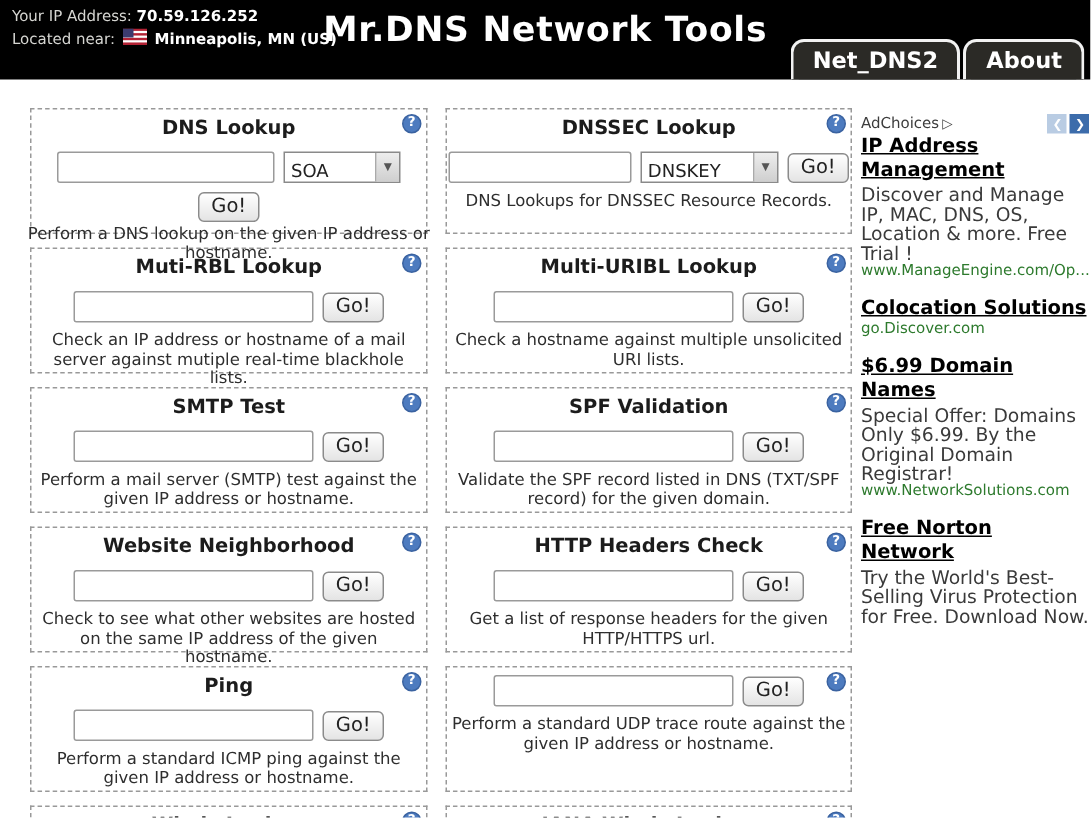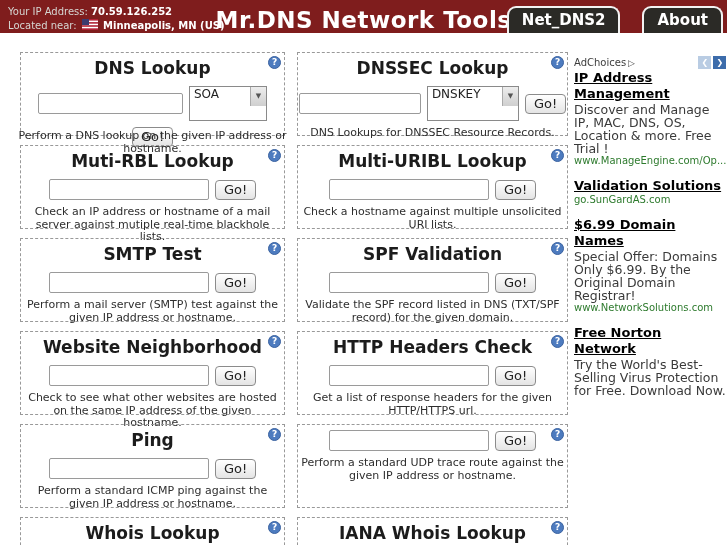--- a/index.html
+++ b/index.html
@@ -1,49 +1,49 @@
 <!DOCTYPE html>
 <html><head>
 <meta charset="utf-8">
 <style>
   * { margin:0; padding:0; box-sizing:border-box; }
   html,body { width:727px; height:545px; overflow:hidden; background:#fff;
     font-family:"DejaVu Sans","Liberation Sans",sans-serif; }
 
   
-  .header { position:relative; height:33px; background:#7f1d1d; color:#fff; }
+  .header { position:relative; height:53px; background:#000000; color:#fff; }
   .hdr-info { position:absolute; top:5px; left:8px; font-size:10px; line-height:14px; color:#d6d6d2; }
   .hdr-info b { color:#fff; font-weight:bold; }
   .flag { display:inline-block; vertical-align:-1px; margin:0 2px; }
   .site-title { position:absolute; top:7px; left:0; width:100%; text-align:center;
     font-size:23px; font-weight:bold; letter-spacing:0.5px; color:#fff; }
-  .tabs { position:absolute; right:4px; bottom:0; display:flex; gap:22px; }
+  .tabs { position:absolute; right:4px; bottom:0; display:flex; gap:2px; }
   .tab { background:#2b2a26; border:2px solid #f2f2f2; border-bottom:none;
     border-radius:9px 9px 0 0; padding:3px 13px 4px; font-size:15px; font-weight:bold;
     color:#fff; cursor:pointer; }
 
   
   .main { display:flex; }
   .tools { width:574px; padding:19px 0 0 20px; display:grid;
     grid-template-columns:265px 271px; column-gap:12px; row-gap:9px;
     align-content:start; }
 
   
   .tool-box { position:relative; border:1px dashed #999; height:84px;
     text-align:center; padding-top:5px; background:#fff0; }
   .help-icon { position:absolute; top:3px; right:3px; width:13px; height:13px;
     border-radius:50%; background:#4d7bbf; border:1px solid #3a62a0; color:#fff;
     font-size:9px; font-weight:bold; line-height:11px; text-align:center; cursor:pointer; }
-  .tool-title { font-size:17px; font-weight:bold; color:#1c1c1c; margin-bottom:8px; }
+  .tool-title { font-size:13px; font-weight:bold; color:#1c1c1c; margin-bottom:8px; }
   .tool-row { display:flex; justify-content:center; align-items:center; gap:6px; margin-bottom:6px; }
   .tool-input { height:21px; border:1px solid #9a9a9a; border-radius:2px; width:160px;
     font-size:12px; padding:0 3px; font-family:inherit; }
   .input-md { width:145px; }
   .input-sm { width:122px; }
-  .fake-select { display:inline-flex; align-items:flex-start; height:35px;
+  .fake-select { display:inline-flex; align-items:flex-end; height:21px;
     border:1px solid #8a8a8a; background:#fff; font-size:12px; color:#222; cursor:pointer; }
   .sel-text { flex:1; text-align:left; padding:0 4px; white-space:nowrap; overflow:hidden; }
   .sel-arrow { width:16px; height:19px; background:linear-gradient(#ededed,#cfcfcf);
     border-left:1px solid #aaa; color:#555; font-size:7px; line-height:19px; text-align:center; }
   .sel-a { width:78px; }
   .sel-b { width:92px; }
   .go-btn { font-size:13px; color:#222; padding:1px 8px 2px;
     background:linear-gradient(#ffffff,#e4e4e4); border:1px solid #8b8b8b; border-radius:4px;
     cursor:pointer; font-family:inherit; }
   .tool-desc { font-size:11px; line-height:12.5px; color:#2e2e2e; margin-top:2px; padding:0 2px; }
@@ -228,22 +228,22 @@
       </span>
     </div>
 
     <div class="ad">
       <span class="ad-title">IP Address Management</span>
       <div class="ad-body">Discover and Manage IP, MAC, DNS, OS, Location &amp; more. Free Trial !</div>
       <div class="ad-url">www.ManageEngine.com/Op...</div>
     </div>
 
     <div class="ad">
-      <span class="ad-title">Validation Solutions</span>
-      <div class="ad-url">go.SunGardAS.com</div>
+      <span class="ad-title">Colocation Solutions</span>
+      <div class="ad-url">go.Discover.com</div>
     </div>
 
     <div class="ad">
       <span class="ad-title">$6.99 Domain Names</span>
       <div class="ad-body">Special Offer: Domains Only $6.99. By the Original Domain Registrar!</div>
       <div class="ad-url">www.NetworkSolutions.com</div>
     </div>
 
     <div class="ad">
       <span class="ad-title">Free Norton Network</span>

